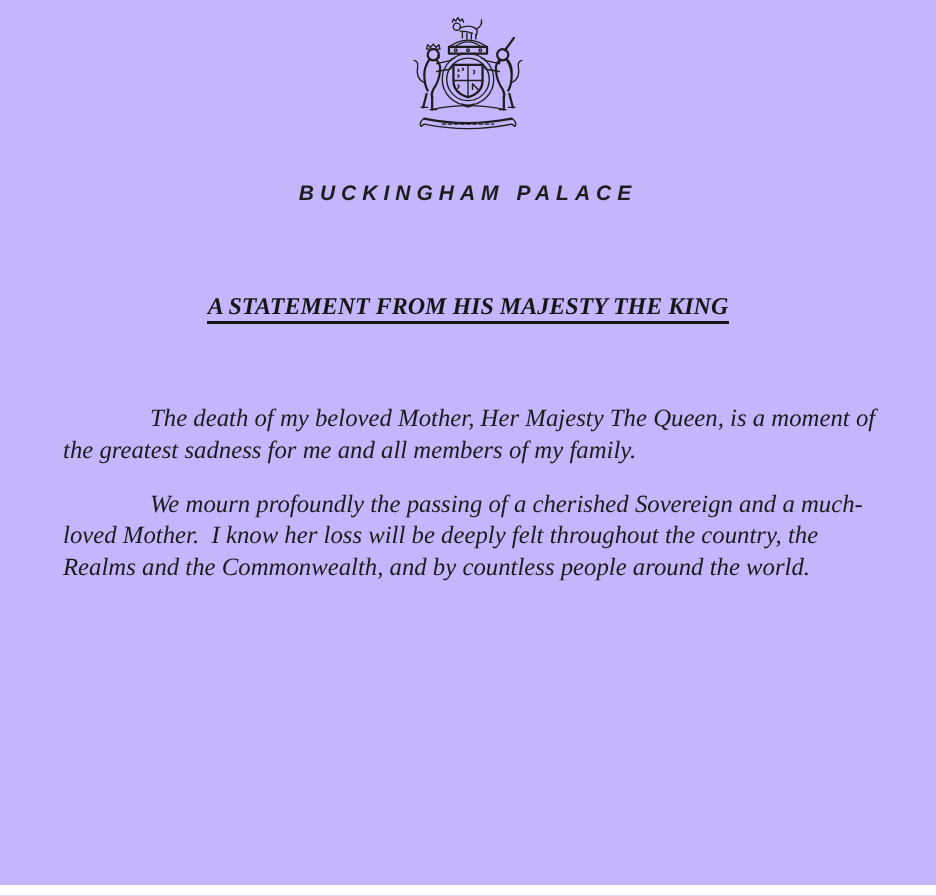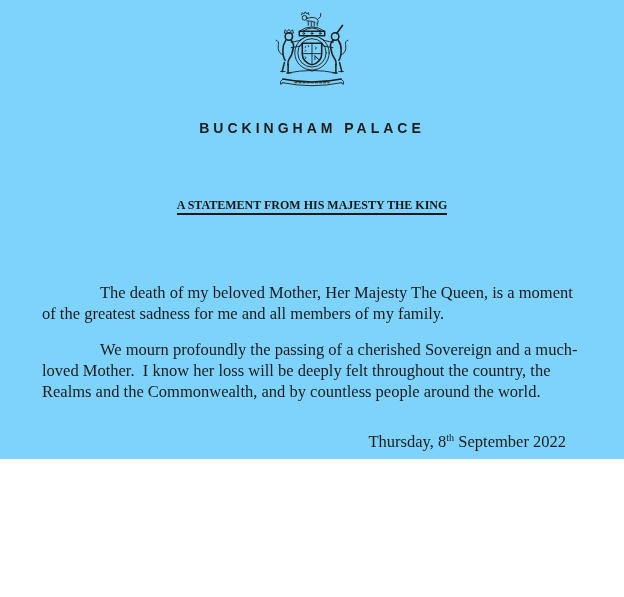--- a/index.html
+++ b/index.html
@@ -3,46 +3,47 @@
 <meta charset="utf-8">
 <style>
   html, body {
     margin: 0;
     padding: 0;
     background: #ffffff;
   }
   .page {
     position: relative;
     width: 624px;
-    height: 459px;
-    background: #7dd3fc;
+    height: 590px;
+    background: #c4b5fd;
     color: #1d1d1d;
     font-family: "Liberation Serif", serif;
     overflow: hidden;
+    font-style: italic;
   }
   .crest {
     text-align: center;
     padding-top: 10px;
     line-height: 0;
   }
   .letterhead {
     margin-top: 16px;
     text-align: center;
     font-family: "Liberation Sans", sans-serif;
     font-size: 14px;
     font-weight: 600;
     letter-spacing: 4px;
     color: #1d1d1d;
   }
   .heading {
     margin-top: 56px;
-    margin-bottom: 64px;
+    margin-bottom: 50px;
     text-align: center;
     font-weight: bold;
-    font-size: 12px;
+    font-size: 16px;
     line-height: 26px;
     color: #161616;
   }
   .heading .h-line span {
     border-bottom: 2px solid #161616;
     padding-bottom: 1px;
   }
   .body-text {
     margin: 0 36px 0 42px;
     width: 546px;
@@ -140,17 +141,14 @@
 
   <div class="heading">
     <div class="h-line"><span>A STATEMENT FROM HIS MAJESTY THE KING</span></div>
   </div>
 
   <div class="body-text">
     <p>The death of my beloved Mother, Her Majesty The Queen, is a moment of the greatest sadness for me and all members of my family.</p>
     <p>We mourn profoundly the passing of a cherished Sovereign and a much-loved Mother.  I know her loss will be deeply felt throughout the country, the Realms and the Commonwealth, and by countless people around the world.</p>
   </div>
 
-  <div class="date-line">
-    <span>Thursday, 8</span><sup>th</sup><span> September 2022</span>
-  </div>
 
 </div>
 
 </body></html>

